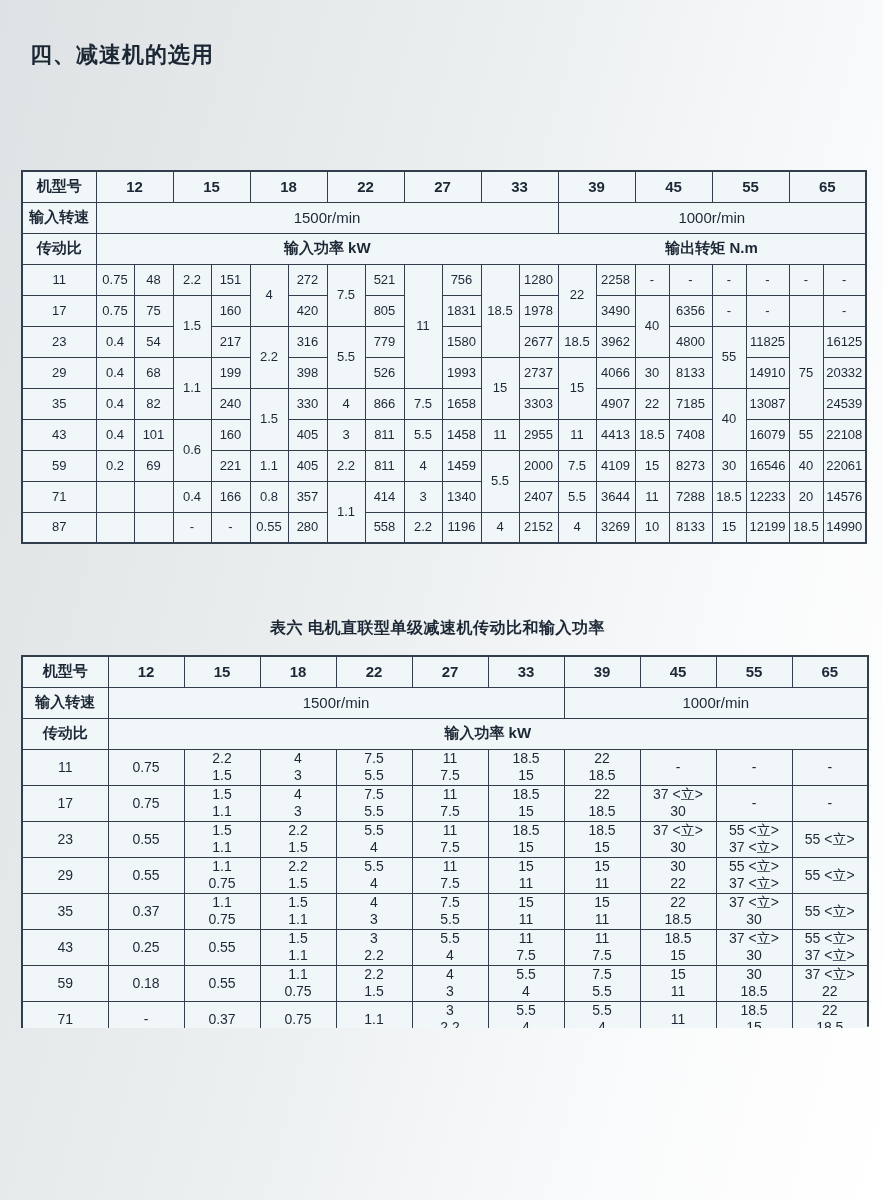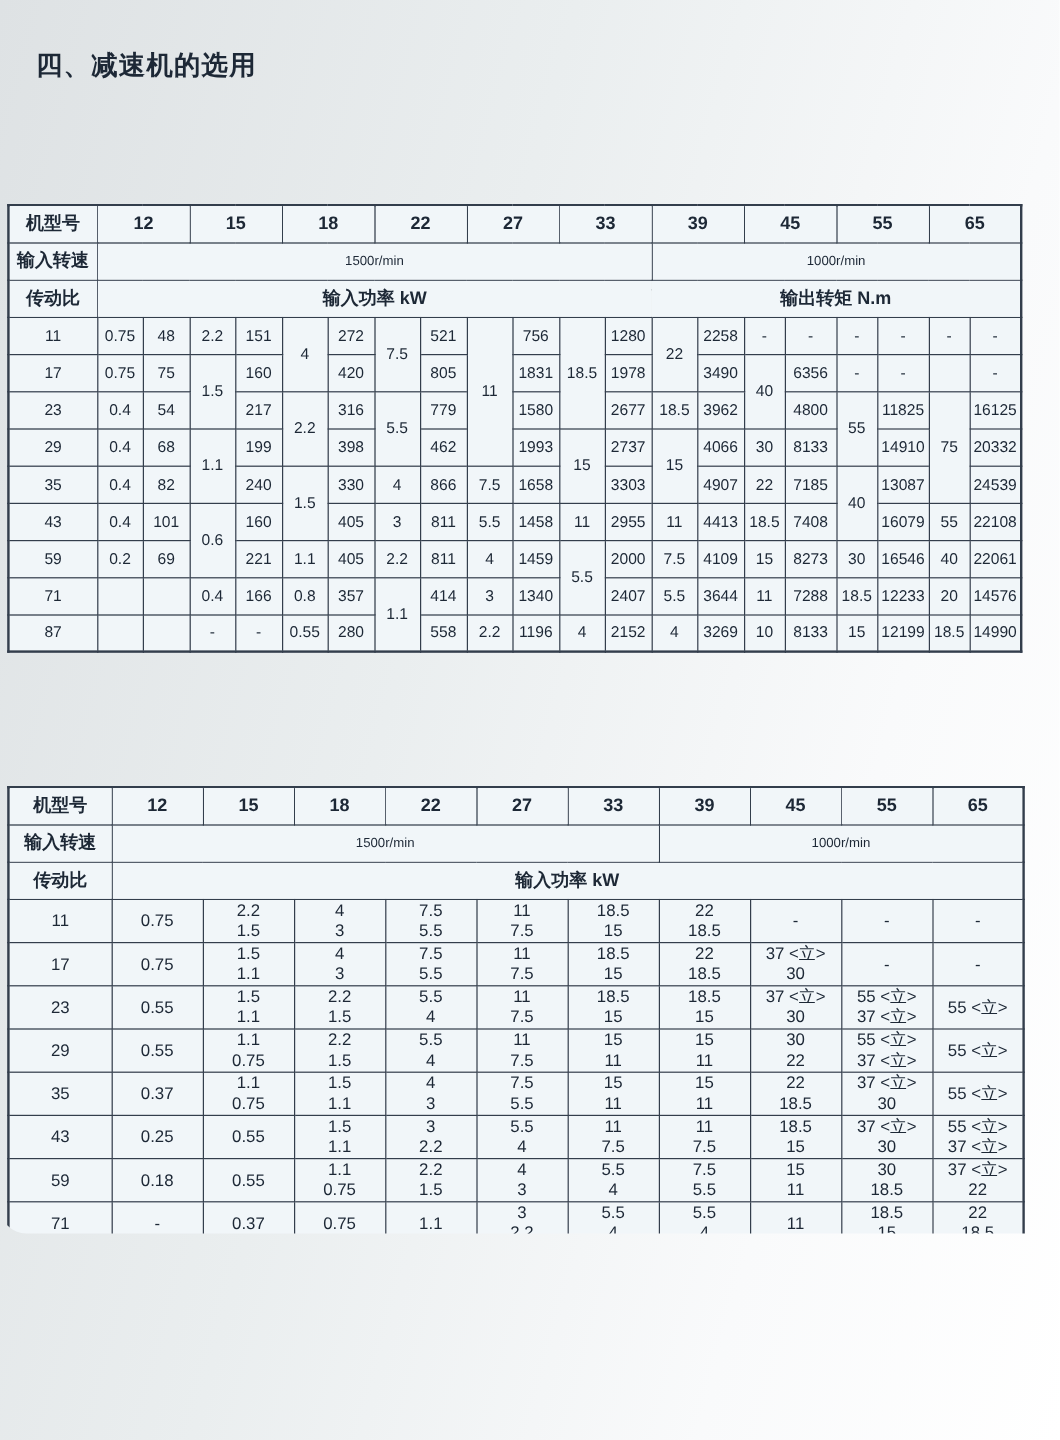--- a/index.html
+++ b/index.html
@@ -23,39 +23,39 @@
     position:absolute;left:57px;top:91px;
     font-size:16px;font-weight:600;letter-spacing:0.5px;
   }
   .tbl-title{
     position:absolute;left:14px;width:847px;text-align:center;
     font-size:16px;font-weight:700;letter-spacing:0.5px;
   }
   .t5-title{top:138px;}
   .t6-title{top:618px;}
   table{
-    position:absolute;left:6px;
+    position:absolute;left:21px;
     border-collapse:collapse;table-layout:fixed;
     border:2.5px solid var(--line);
   }
   #table5{top:170px;}
   #table6{top:655px;}
   th,td{
     border:1.5px solid var(--line);
     text-align:center;vertical-align:middle;
     background:var(--cell);
     padding:0 1px;overflow:hidden;
     white-space:pre-line;
   }
   th{position:relative;font-weight:600;font-size:15px;}
   th[data-name="corner-model-label"],
   th[data-name="corner-speed-label"],
   th[data-name="corner-ratio-label"],
   th[data-name="unit-header"]{font-weight:700;font-size:15px;}
-  th[data-name="speed-header"]{font-weight:400;font-size:11px;}
+  th[data-name="speed-header"]{font-weight:400;font-size:15px;}
   #table5 td{font-size:13px;line-height:16px;}
   #table6 td{font-size:14px;line-height:17px;}
   #table5 tr{height:31px;}
   #table6 thead tr{height:31px;}
   #table6 tbody tr{height:36px;}
   .no-left-border{border-left-style:hidden;}
   .sep{
     position:absolute;left:-5px;top:50%;
     transform:translateY(-50%);
     font-size:18px;font-weight:400;
@@ -176,21 +176,21 @@
           <td rowspan="3" data-name="value-cell">75</td>
           <td data-name="value-cell">16125</td>
         </tr>
         <tr>
           <td data-name="ratio-cell">29</td>
           <td data-name="value-cell">0.4</td>
           <td data-name="value-cell">68</td>
           <td rowspan="2" data-name="value-cell">1.1</td>
           <td data-name="value-cell">199</td>
           <td data-name="value-cell">398</td>
-          <td data-name="value-cell">462</td>
+          <td data-name="value-cell">526</td>
           <td data-name="value-cell">1993</td>
           <td rowspan="2" data-name="value-cell">15</td>
           <td data-name="value-cell">2737</td>
           <td rowspan="2" data-name="value-cell">15</td>
           <td data-name="value-cell">4066</td>
           <td data-name="value-cell">30</td>
           <td data-name="value-cell">8133</td>
           <td data-name="value-cell">14910</td>
           <td data-name="value-cell">20332</td>
         </tr>
@@ -295,20 +295,21 @@
           <td data-name="value-cell">3269</td>
           <td data-name="value-cell">10</td>
           <td data-name="value-cell">8133</td>
           <td data-name="value-cell">15</td>
           <td data-name="value-cell">12199</td>
           <td data-name="value-cell">18.5</td>
           <td data-name="value-cell">14990</td>
         </tr>
       </tbody>
     </table>
+  <div class="tbl-title t6-title" data-name="table6-title">表六  电机直联型单级减速机传动比和输入功率</div>
   <table id="table6" data-name="table6">
       <colgroup>
         <col style="width: 86px;">
         <col style="width: 76px;">
         <col style="width: 76px;">
         <col style="width: 76px;">
         <col style="width: 76px;">
         <col style="width: 76px;">
         <col style="width: 76px;">
         <col style="width: 76px;">

